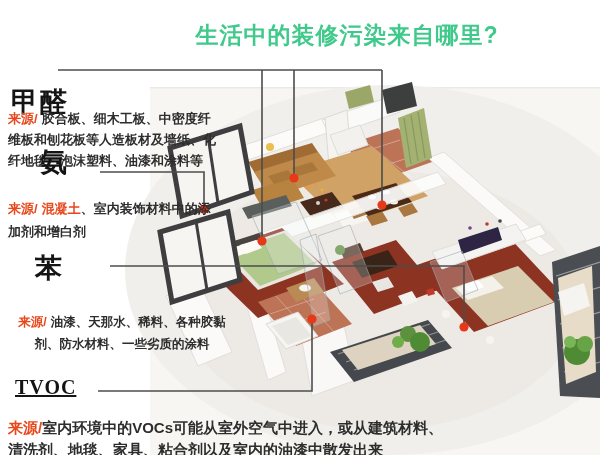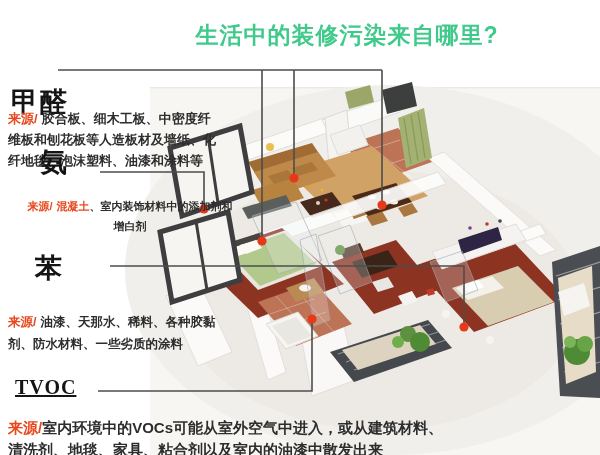--- a/index.html
+++ b/index.html
@@ -11,22 +11,22 @@
   .plan-svg{position:absolute;left:0;top:0;width:600px;height:455px;}
   .overlay-svg{position:absolute;left:0;top:0;width:600px;height:455px;pointer-events:none;}
   .heading{position:absolute;color:#141414;font-weight:bold;
            font-family:"Liberation Serif","DejaVu Serif",serif;line-height:1.05;}
   #hd-formaldehyde{left:11px;top:56px;font-size:27px;letter-spacing:2px;margin-top:32px;}
   #hd-ammonia{left:40px;top:148px;font-size:27px;}
   #hd-benzene{left:35px;top:254px;font-size:27px;}
   #hd-tvoc{left:15px;top:377px;font-size:20px;letter-spacing:1px;text-decoration:underline;}
   .para{position:absolute;color:#2d2d2d;font-weight:bold;margin-top:16px;}
   #p-formaldehyde{left:8px;top:92px;width:214px;font-size:13px;line-height:1.62;}
-  #p-ammonia{left:26px;top:181px;width:208px;font-size:11px;line-height:1.8;text-align:center;}
-  #p-benzene{left:8px;top:296px;width:228px;font-size:12.5px;line-height:1.75;}
+  #p-ammonia{left:8px;top:181px;width:208px;font-size:13px;line-height:1.8;}
+  #p-benzene{left:8px;top:296px;width:228px;font-size:12.5px;line-height:1.75;text-align:center;}
   #p-tvoc{left:8px;top:401px;width:440px;font-size:15px;line-height:1.45;}
   .prefix,.hl{color:#e8481c;}
   .sec-space .prefix{margin-right:4px;}
   .watermark{position:absolute;left:452px;top:428px;font-size:13px;font-weight:bold;
              color:rgba(221,191,180,0.6);letter-spacing:1px;white-space:nowrap;}
 </style>
 </head>
 <body>
 
 <div class="stage">

